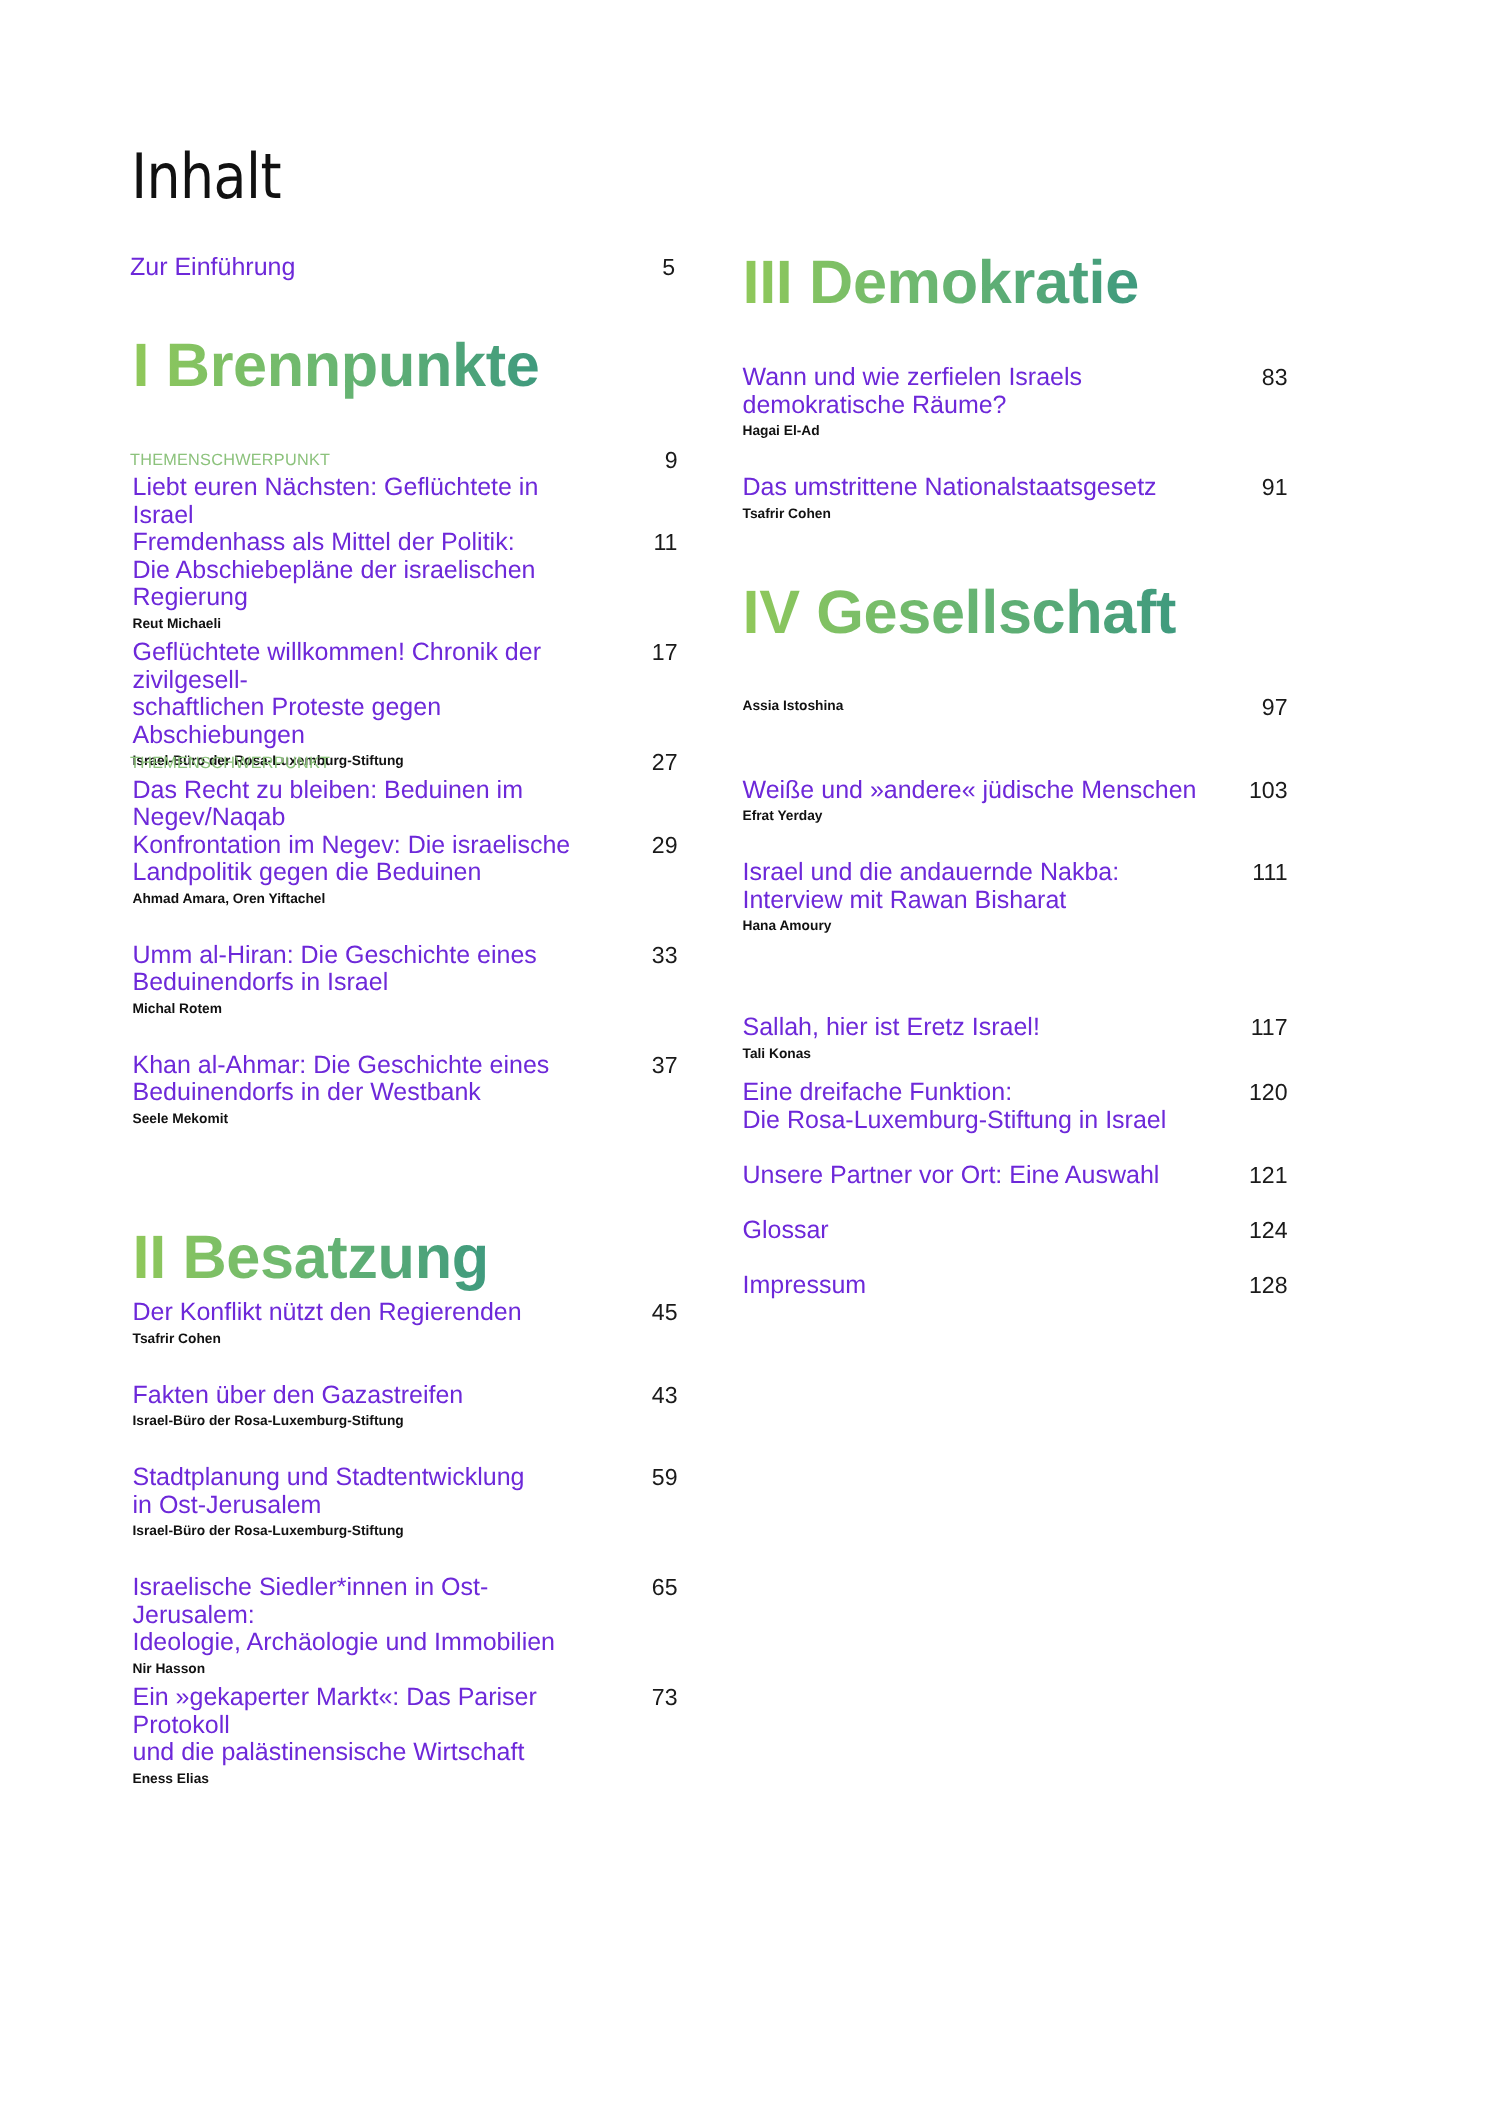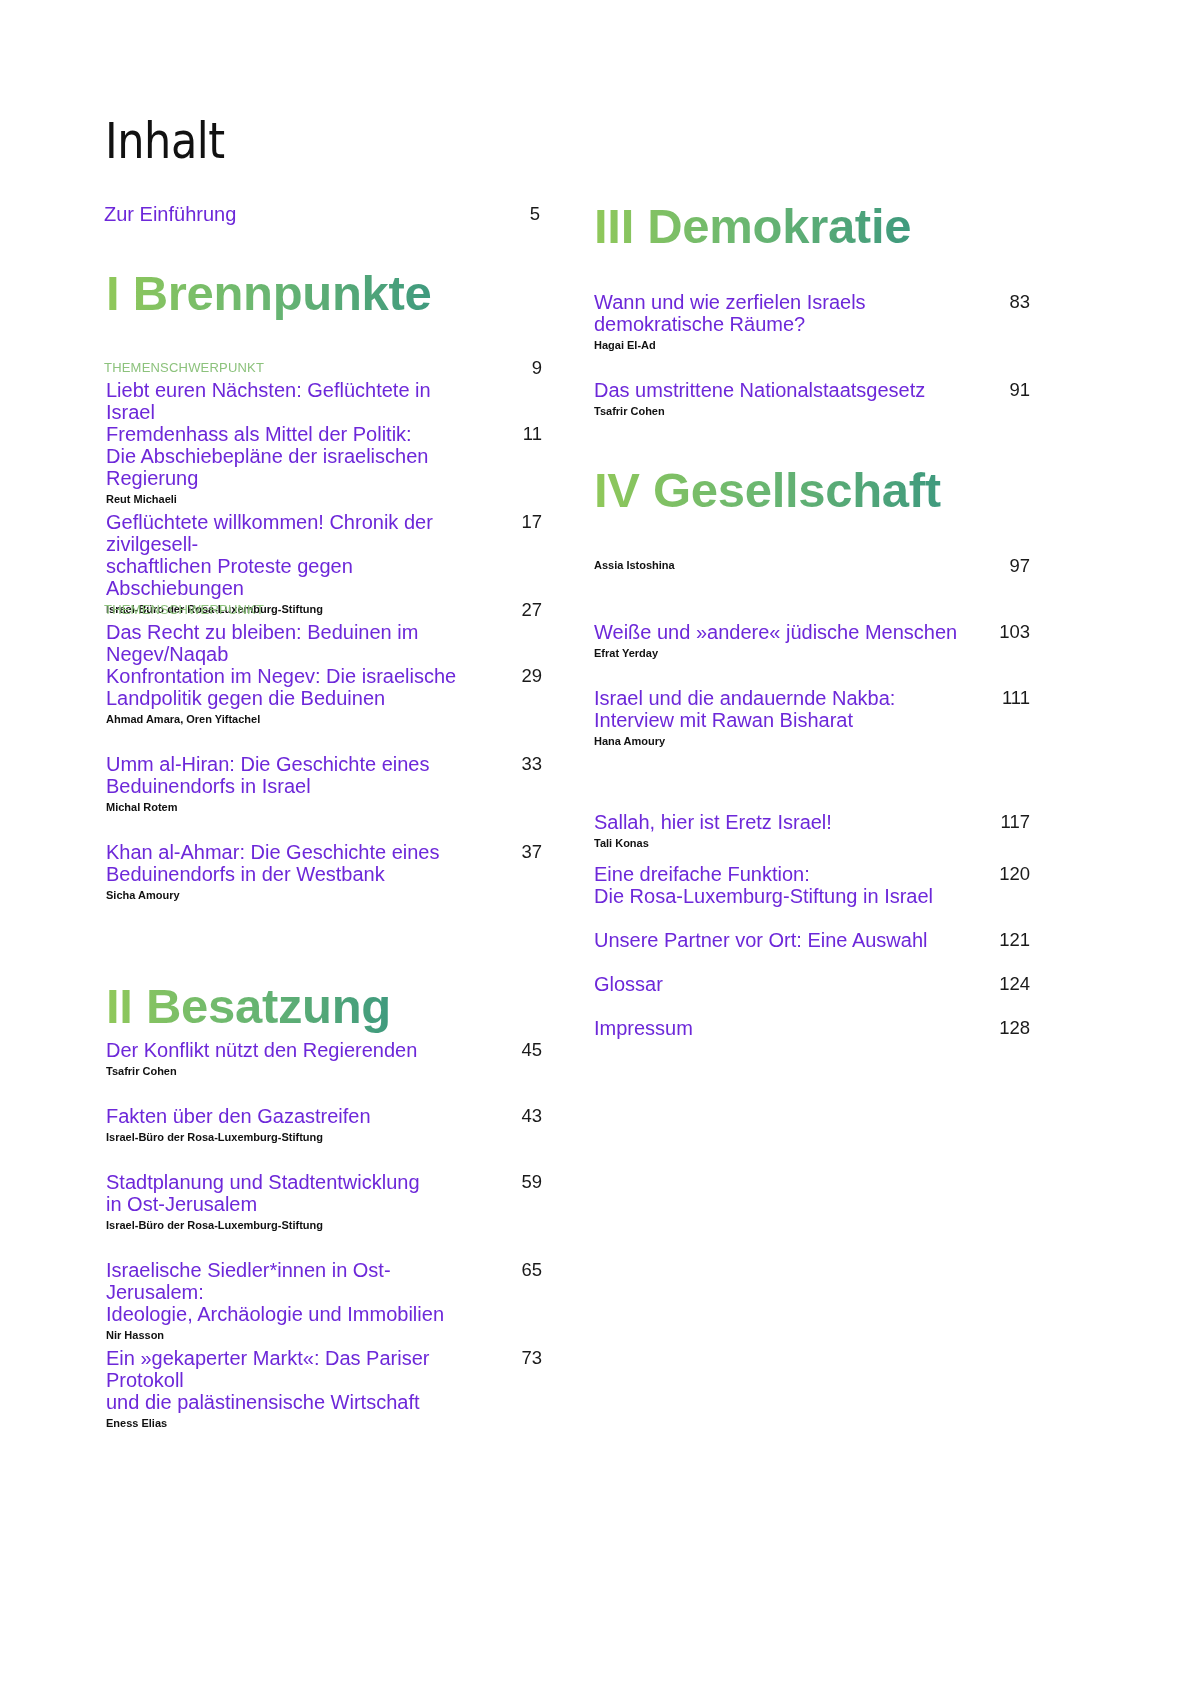--- a/index.html
+++ b/index.html
@@ -87,21 +87,21 @@
   <div class="entry" style="top:753px;">
     <div class="title">Umm al-Hiran: Die Geschichte eines
 Beduinendorfs in Israel</div>
     <div class="author">Michal Rotem</div>
     <div class="page">33</div>
   </div>
 
   <div class="entry" style="top:841px;">
     <div class="title">Khan al-Ahmar: Die Geschichte eines
 Beduinendorfs in der Westbank</div>
-    <div class="author">Sicha Amoury</div>
+    <div class="author">Seele Mekomit</div>
     <div class="page">37</div>
   </div>
 
   <div class="section-heading" style="top:978px;">II Besatzung</div>
 
   <div class="entry" style="top:1039px;">
     <div class="title">Der Konflikt nützt den Regierenden</div>
     <div class="author">Tsafrir Cohen</div>
     <div class="page">45</div>
   </div>

